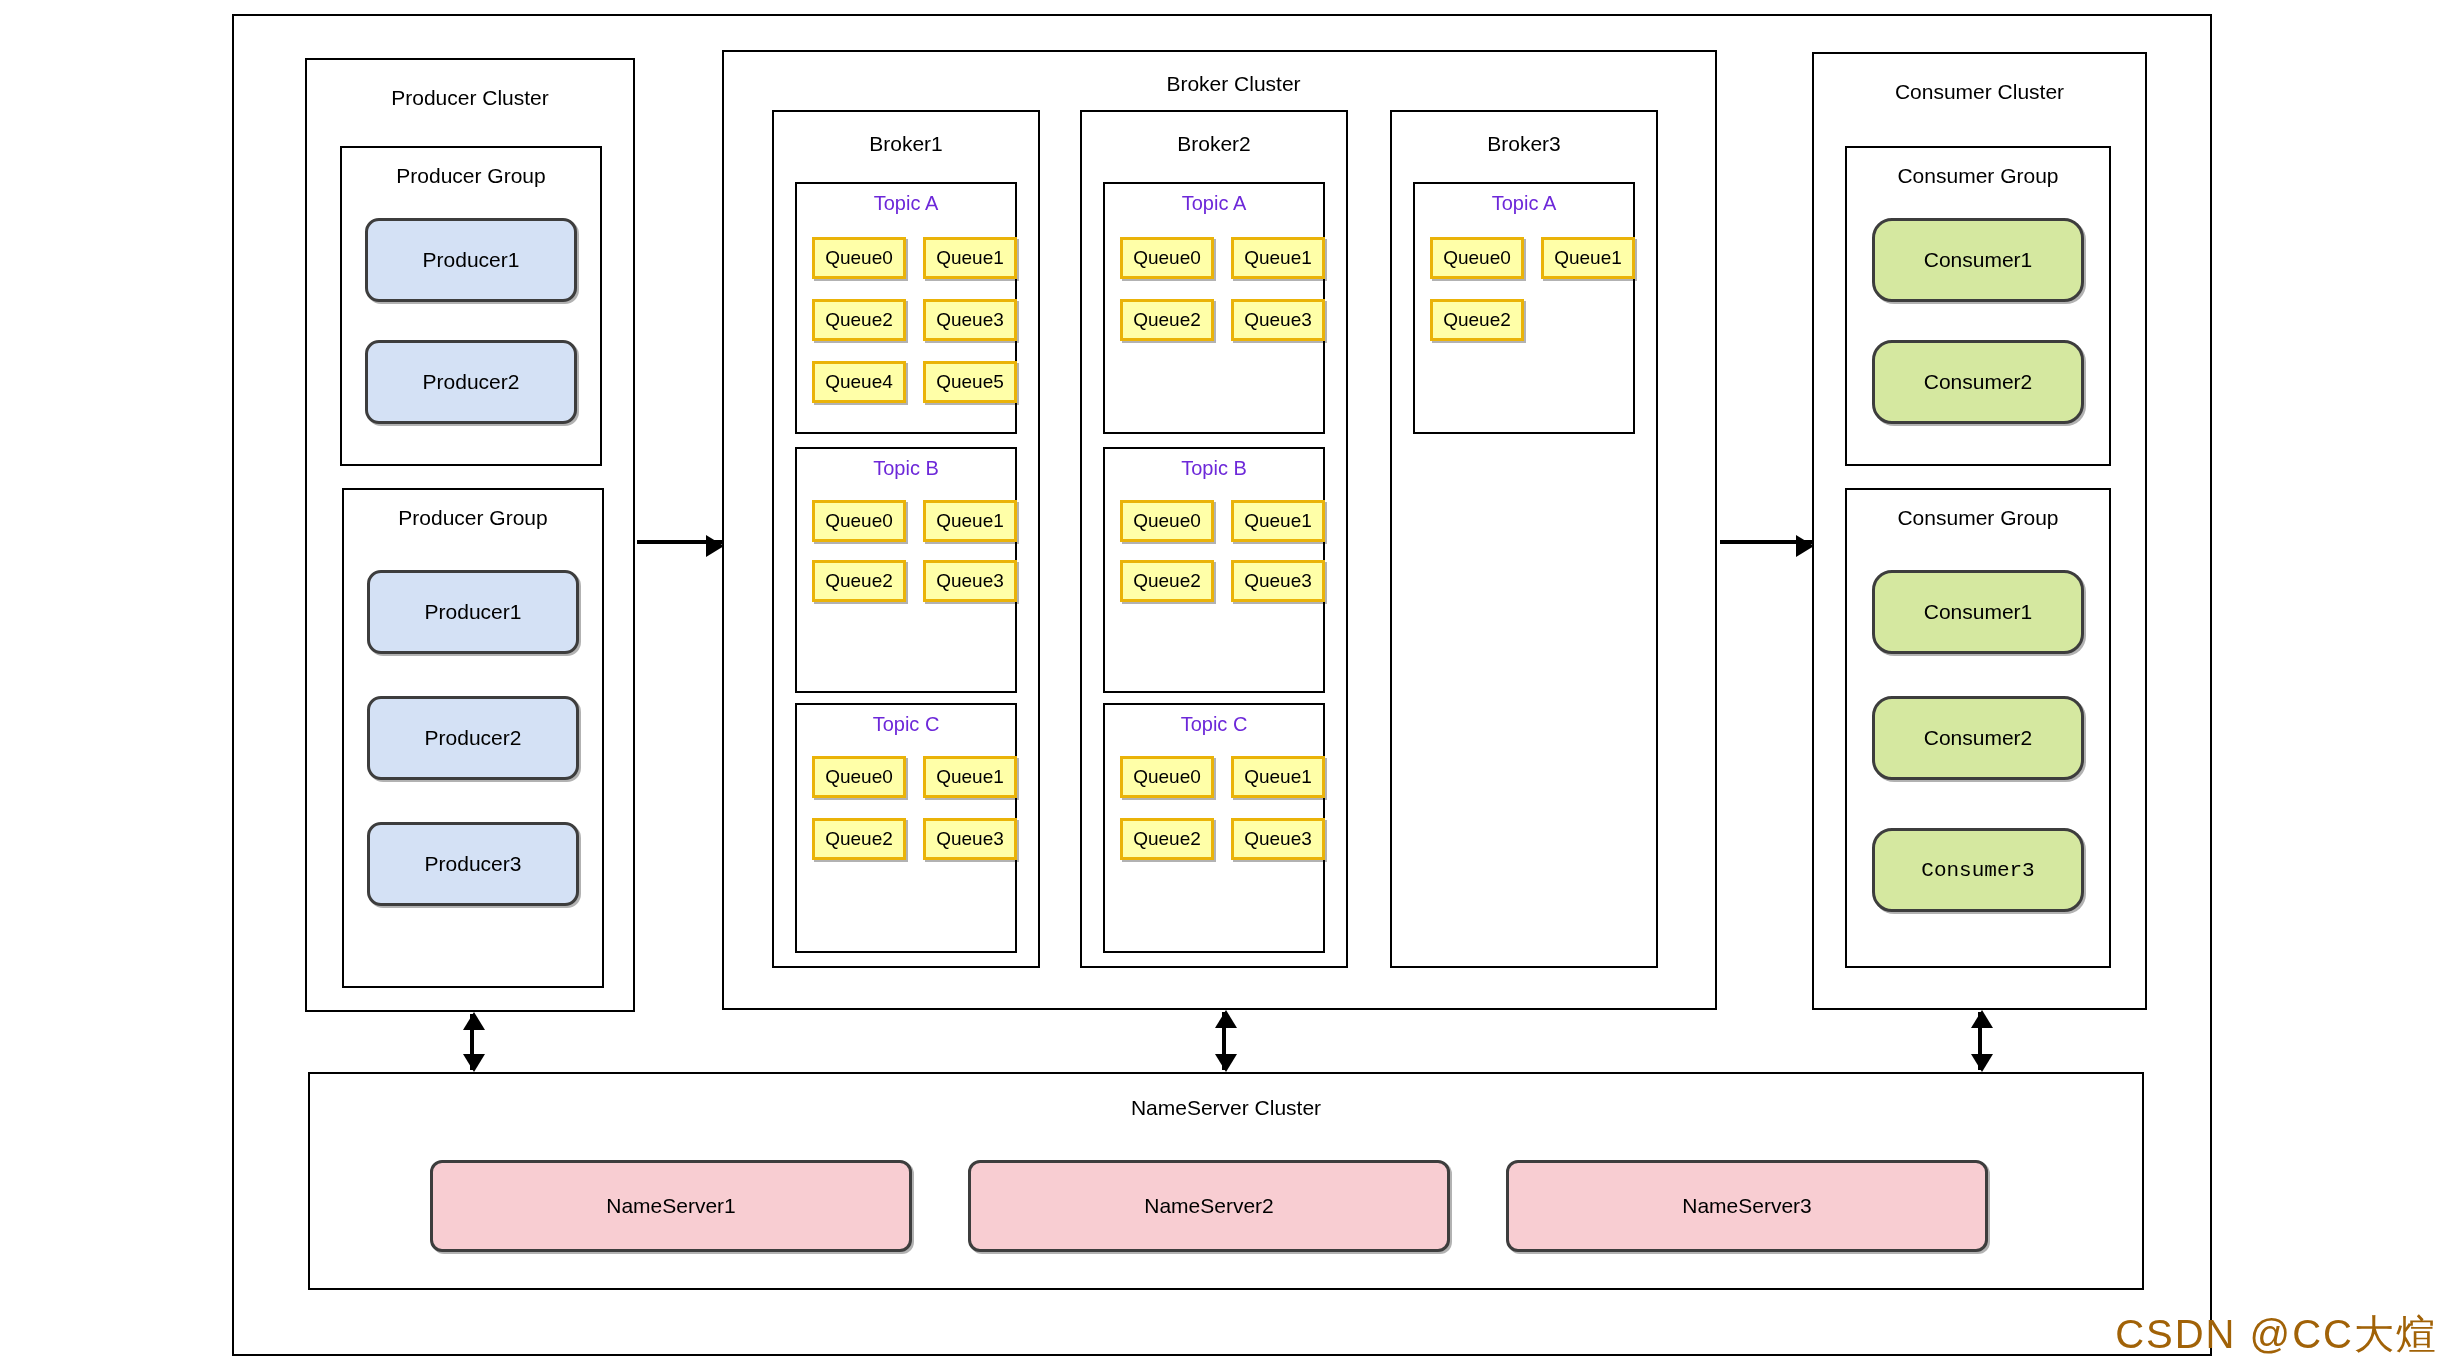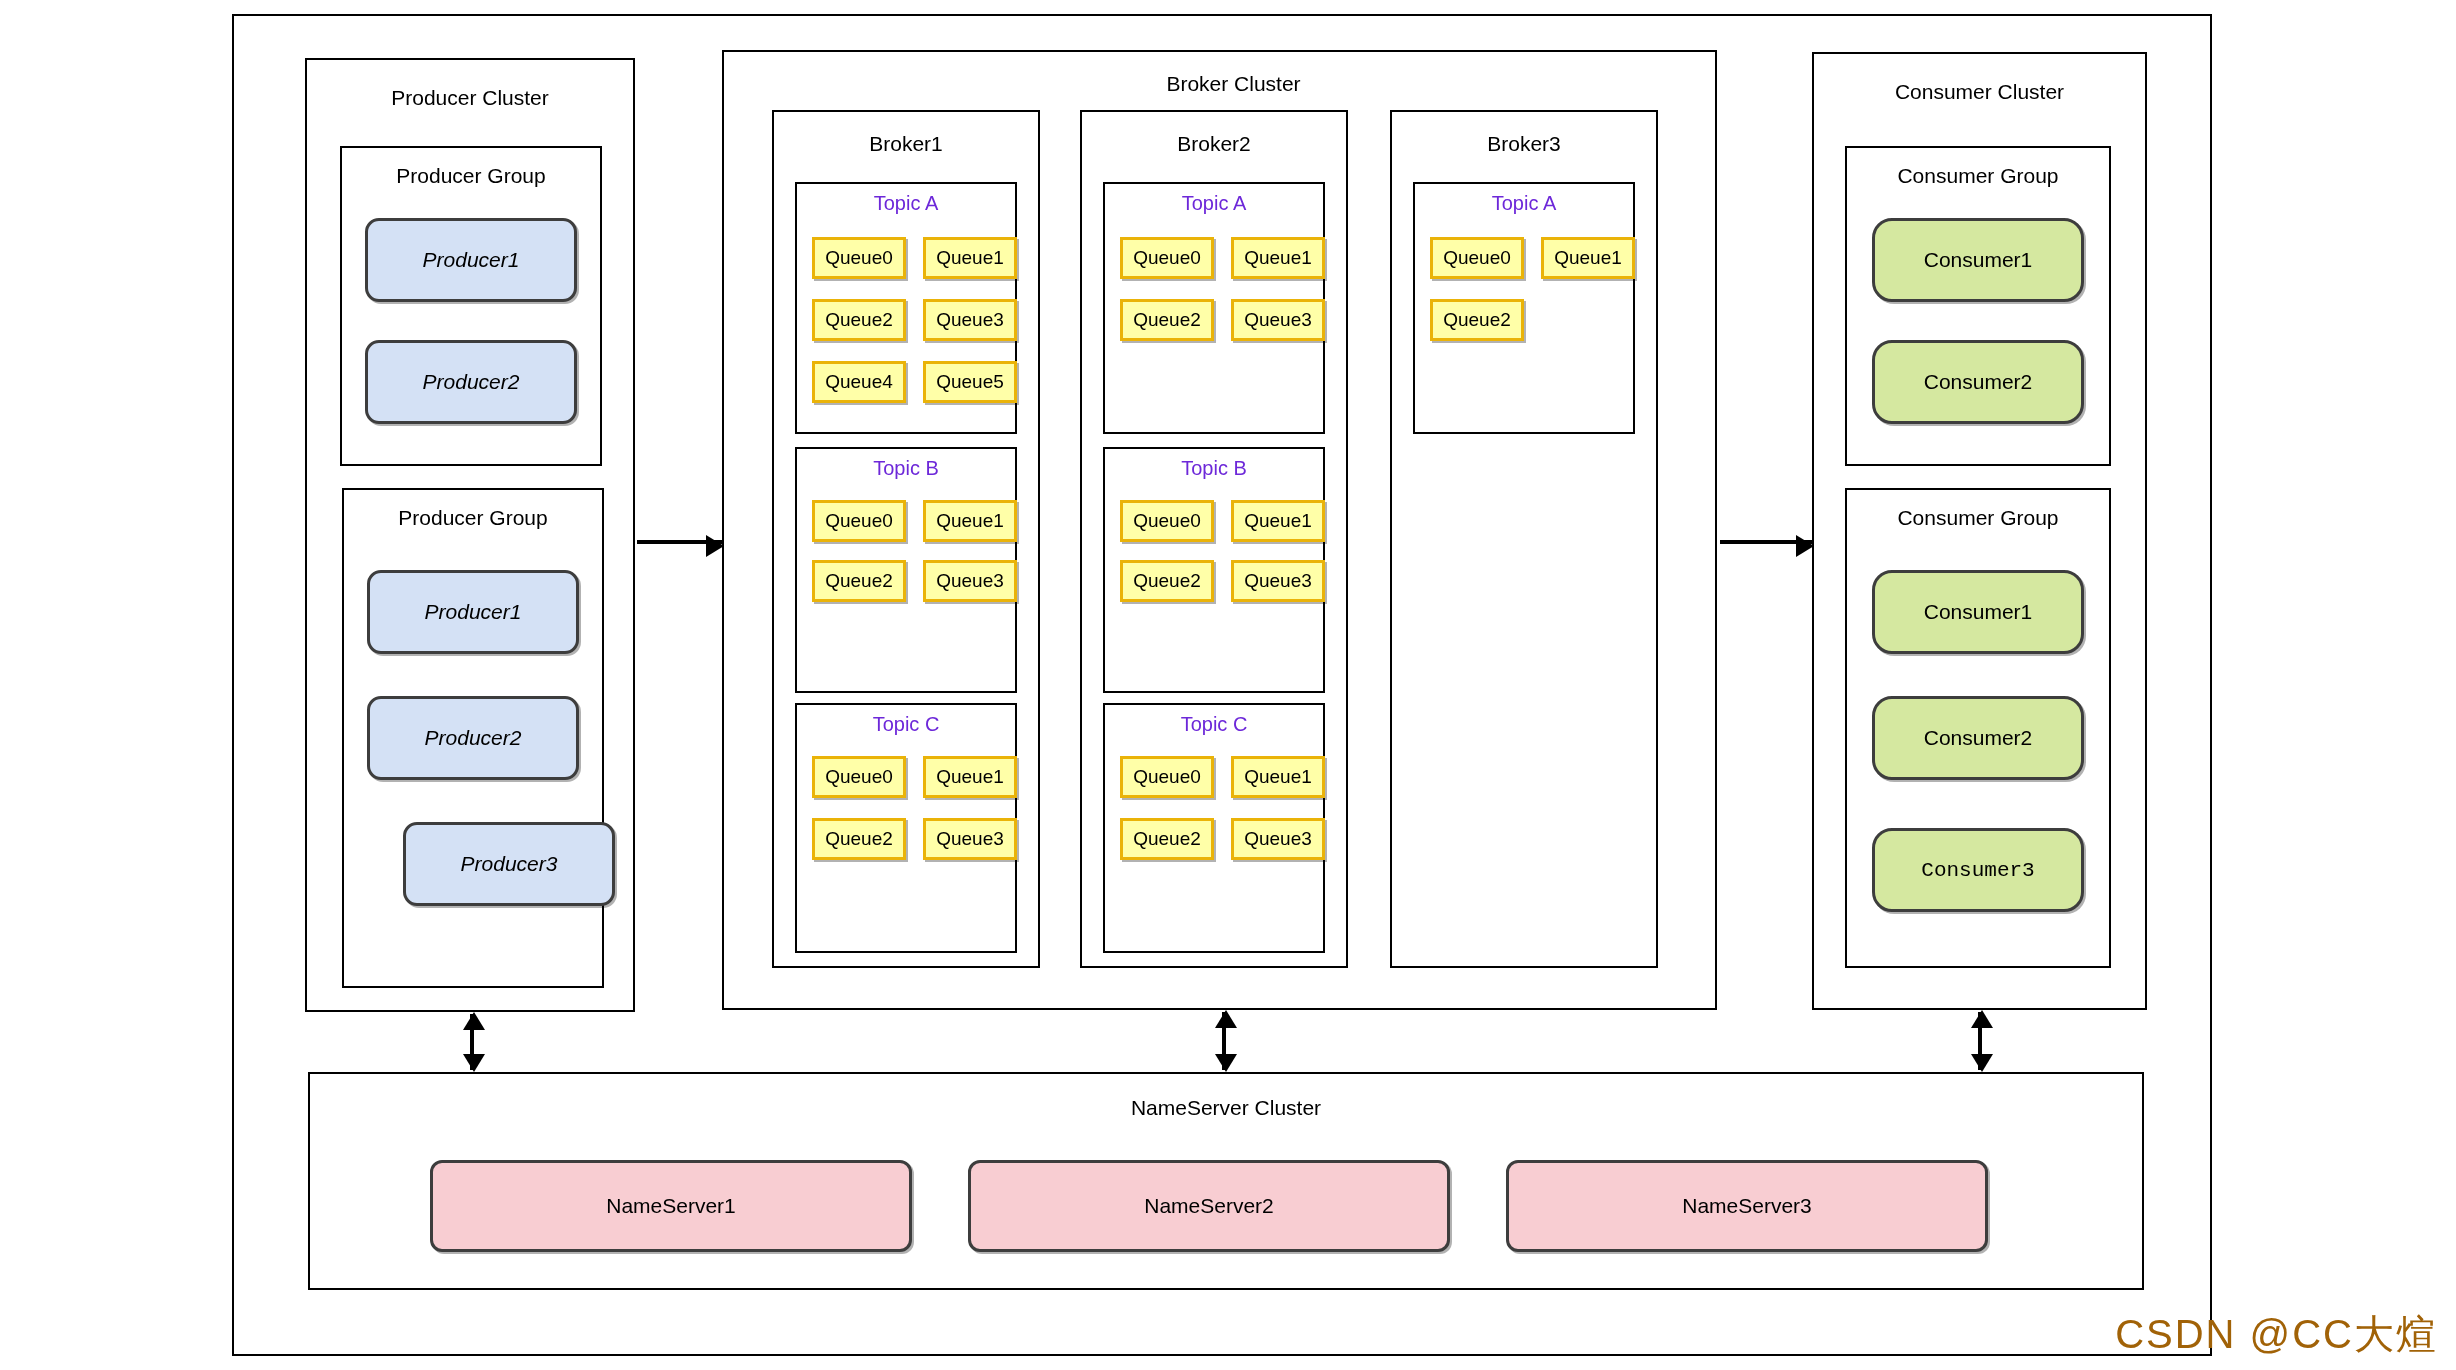--- a/index.html
+++ b/index.html
@@ -49,21 +49,21 @@
     box-sizing: border-box;
     border: 3px solid #3d3d3d;
     border-radius: 14px;
     display: flex;
     align-items: center;
     justify-content: center;
     font-size: 21px;
     color: #000000;
     box-shadow: 2px 2px 0 rgba(0,0,0,0.30);
   }
-  .node.producer { background: #d4e1f5; font-style: italic; }
+  .node.producer { background: #d4e1f5; }
   .node.consumer { background: #d5e8a0; border-radius: 20px; }
   .node.nameserver { background: #f8cdd2; border-radius: 12px; }
 
   
   .queue {
     position: absolute;
     box-sizing: border-box;
     background: #ffffa8;
     border: 3px solid #eab308;
     display: flex;
@@ -163,21 +163,21 @@
     <div class="box-title" style="top:16px;">Producer Group</div>
   </div>
   <div class="node producer" style="left:365px; top:218px; width:212px; height:84px;">Producer1</div>
   <div class="node producer" style="left:365px; top:340px; width:212px; height:84px;">Producer2</div>
 
   <div class="group-box" style="left:342px; top:488px; width:262px; height:500px;">
     <div class="box-title" style="top:16px;">Producer Group</div>
   </div>
   <div class="node producer" style="left:367px; top:570px; width:212px; height:84px;">Producer1</div>
   <div class="node producer" style="left:367px; top:696px; width:212px; height:84px;">Producer2</div>
-  <div class="node producer" style="left:367px; top:822px; width:212px; height:84px;margin-left:36px;">Producer3</div>
+  <div class="node producer" style="left:367px; top:822px; width:212px; height:84px;">Producer3</div>
 
   <div class="group-box" style="left:722px; top:50px; width:995px; height:960px;">
     <div class="box-title" style="top:20px;margin-left:28px;">Broker Cluster</div>
   </div>
 
   <div class="group-box" style="left:772px; top:110px; width:268px; height:858px;">
     <div class="box-title" style="top:20px;">Broker1</div>
   </div>
 
   <div class="topic" style="left:795px; top:182px; width:222px; height:252px;">

